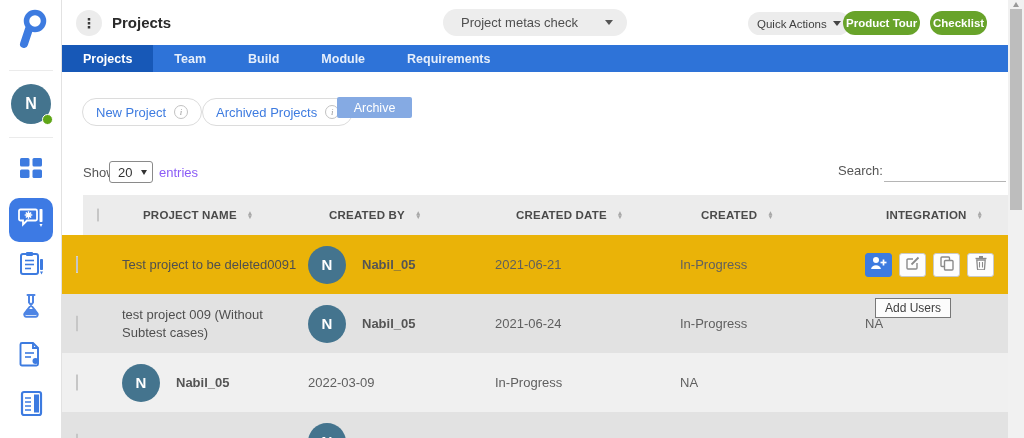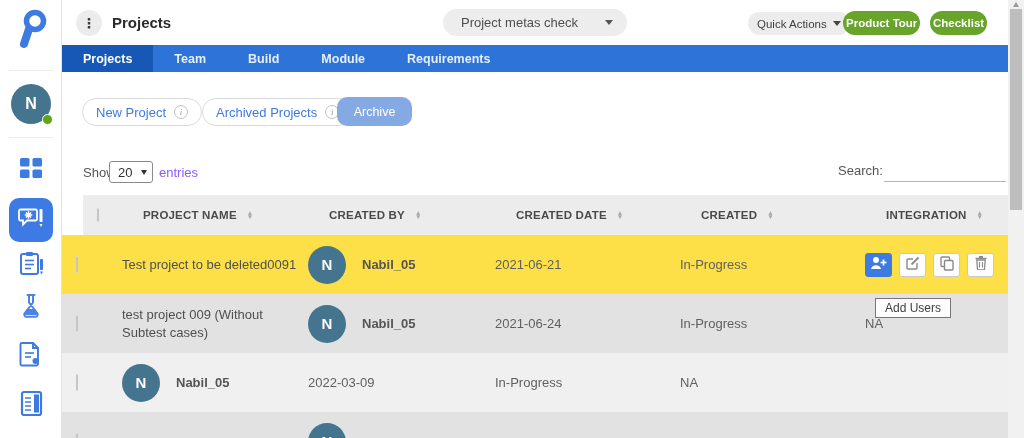--- a/index.html
+++ b/index.html
@@ -49,22 +49,22 @@
 
   
   .content { position:absolute; top:72px; left:0; width:946px; height:366px; background:#fff;text-decoration:underline; }
 
   .outline-pill { position:absolute; top:26px; height:28px; border:1px solid #dcdcdc; border-radius:15px;
     background:#fff; display:flex; align-items:center; gap:8px; padding:0 13px;
     font-size:13px; color:#3d7be0; cursor:pointer; }
   .info-i { width:14px; height:14px; border-radius:50%; border:1px solid #c2c2c2; color:#9a9a9a;
     font-size:9px; font-style:italic; font-family:"Liberation Serif",serif;
     display:flex; align-items:center; justify-content:center; }
-  .archive-btn { position:absolute; left:275px; top:25px; width:75px; height:29px; background:#85aae3;
-    color:#fff; font-size:12.5px; border:none; border-radius:10px; display:flex; align-items:center;
+  .archive-btn { position:absolute; left:275px; top:25px; width:75px; height:21px; background:#85aae3;
+    color:#fff; font-size:12.5px; border:none; border-radius:2px; display:flex; align-items:center;
     justify-content:center; cursor:pointer; }
 
   .show-label { position:absolute; left:21px; top:93px; font-size:13px; color:#555; }
   .entries-select { position:absolute; left:47px; top:89px; width:44px; height:22px;
     border:1px solid #8a8a8a; border-radius:3px; background:#fff; display:flex; align-items:center;
     padding:0 5px 0 8px; font-size:13px; color:#333; cursor:pointer; }
   .entries-select .caret { margin-left:auto; border-top-color:#333; border-left-width:3.5px; border-right-width:3.5px; }
   .entries-label { position:absolute; left:97px; top:93px; font-size:13px; color:#8b5cf6; }
   .search-label { position:absolute; left:776px; top:91px; font-size:13px; color:#555; }
   .search-input { position:absolute; left:822px; top:86px; width:122px; height:24px; border:none;
@@ -73,21 +73,21 @@
   
   .table { position:absolute; top:123px; left:0; width:946px; }
   .trow { display:grid; grid-template-columns:46px 186px 187px 185px 185px 1fr;
     padding-left:14px; align-items:center; }
   .thead { height:40px; background:#ececec; font-size:11.5px; font-weight:700; color:#4a4a4a;
     letter-spacing:.2px;margin-left:21px; }
   .th { display:flex; align-items:center; cursor:pointer; }
   .sort { display:inline-flex; flex-direction:column; margin-left:10px; line-height:4.5px; }
   .sort i { font-style:normal; font-size:6.5px; color:#a8a8a8; }
   .row { height:59px; font-size:13px; color:#4f4f4f; position:relative; }
-  .row.shade-a { background:#fde047; }
+  .row.shade-a { background:#eab308; }
   .row.shade-b { background:#e2e2e2; }
   .row.shade-c { background:#f0f0f0; }
   .checkbox { width:15px; height:15px; border:1px solid #c6c6c6; border-radius:2px; background:#fff; cursor:pointer; }
   .cell-name { padding-right:6px; line-height:1.35; }
   .cell-by { display:flex; align-items:center; gap:16px; }
   .row .avatar-sm { width:38px; height:38px; border-radius:50%; background:#44748e; color:#fff;
     font-size:15px; font-weight:700; display:flex; align-items:center; justify-content:center; flex:none; }
   .by-name { font-weight:700; color:#555;text-align:right; }
   .cell-date, .cell-status, .cell-int { color:#5f5f5f; }
   .cell-actions { display:flex; gap:7px; align-items:center; position:relative; }

